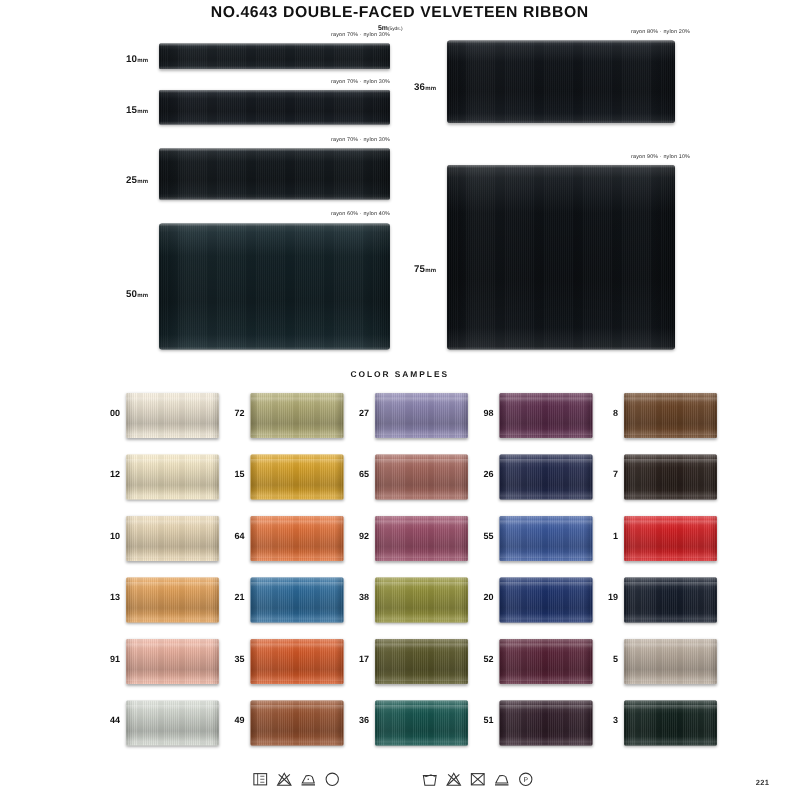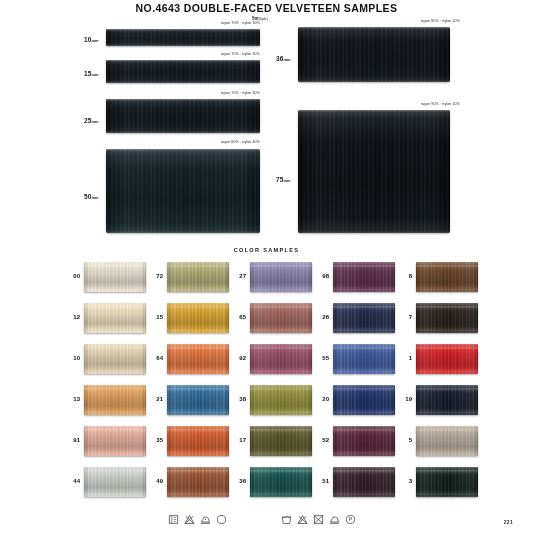--- a/index.html
+++ b/index.html
@@ -142,21 +142,21 @@
   .pageno{
     position:absolute;right:20px;top:519px;
     font-size:5px;color:#333;font-weight:bold;letter-spacing:.3px;
   }
 </style>
 </head>
 <body>
 
 <div class="page">
 
-  <div class="title">NO.4643  DOUBLE-FACED  VELVETEEN  SAMPLES</div>
+  <div class="title">NO.4643  DOUBLE-FACED  VELVETEEN  RIBBON</div>
 
   <div class="widths">
 
     <div class="lenlabel" id="lennote" style="left:252px;top:0px;">
       <span>5m</span><span class="sm">(5yds.)</span>
     </div>
 
     <div class="wrow">
       <div class="wlabel" style="left:84px;top:20px;">
         <span>10</span><span class="u">mm</span>

